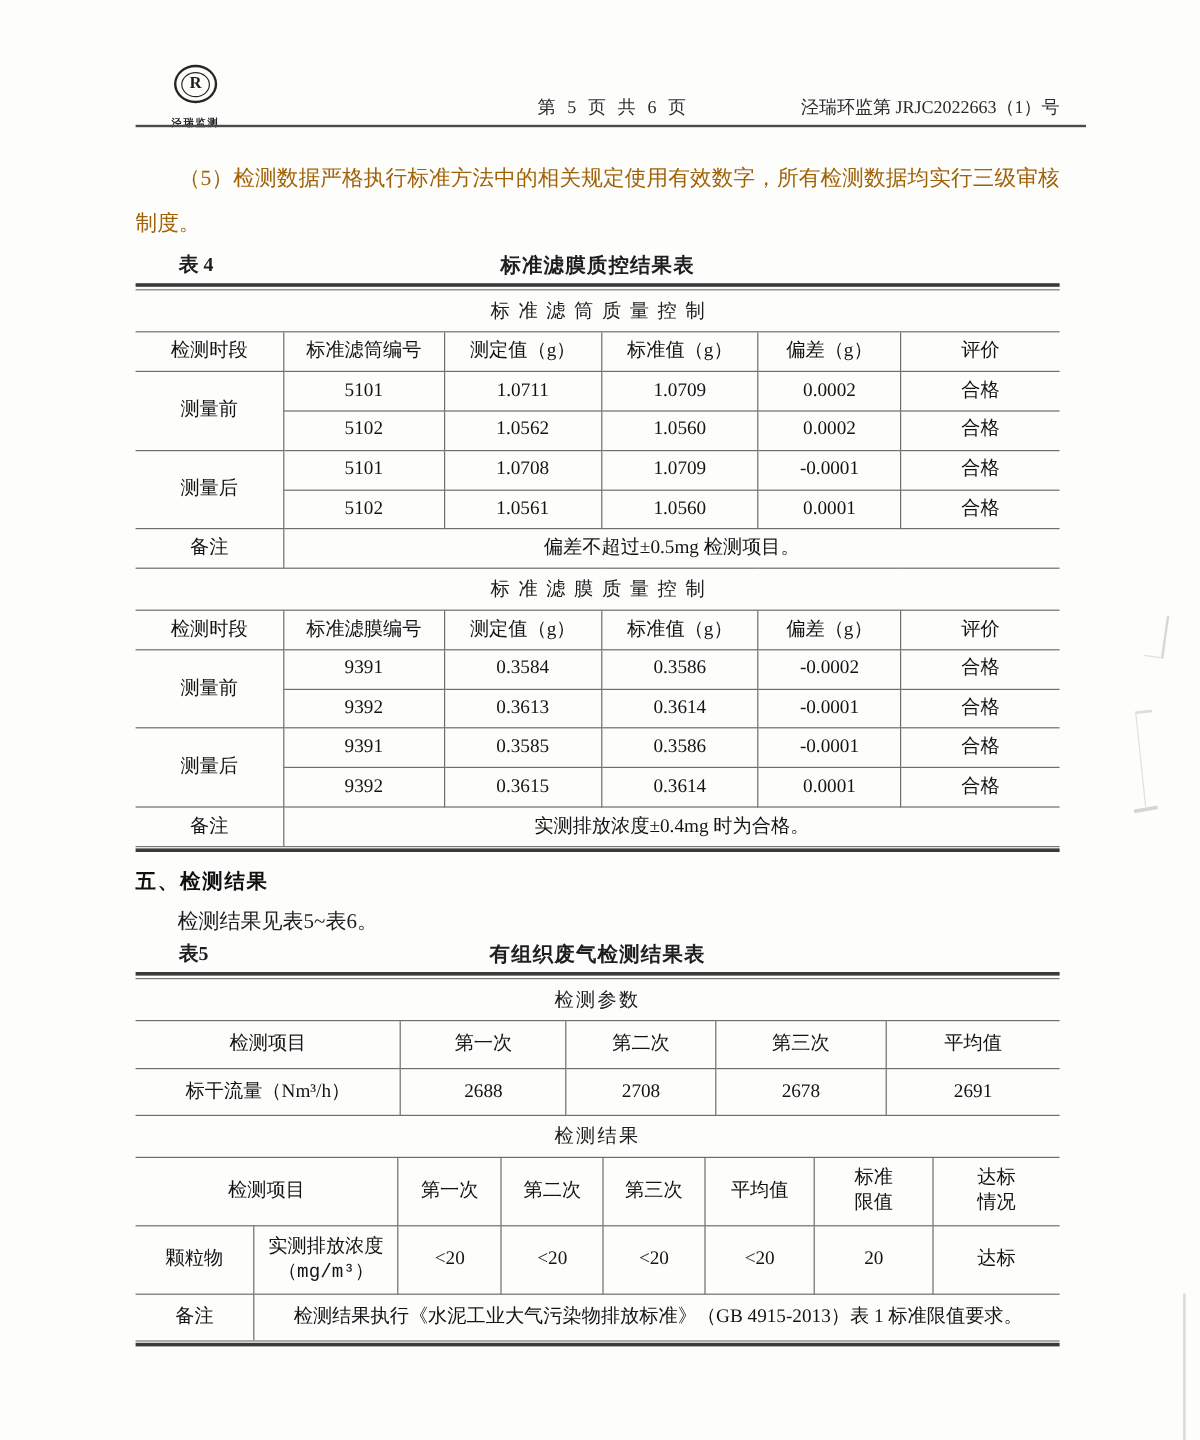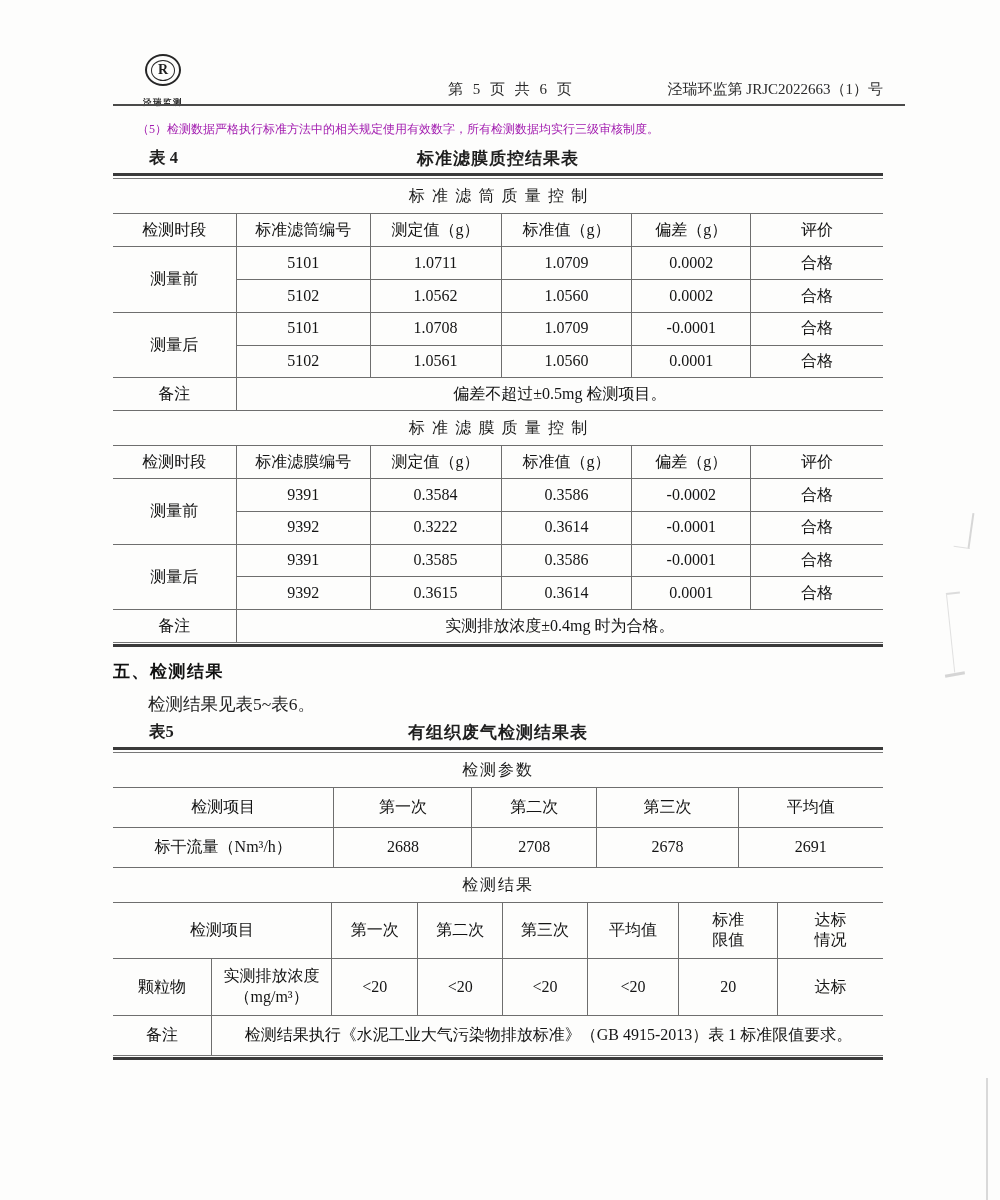--- a/index.html
+++ b/index.html
@@ -25,21 +25,21 @@
     width:24px; height:21px; border:1.5px solid #262626; border-radius:50%;
     display:flex; align-items:center; justify-content:center;
     font-weight:bold; font-size:14px; line-height:1;
   }
   .logo-caption { font-size:8.5px; font-weight:bold; letter-spacing:1.5px; margin-top:11px; color:#222; white-space:nowrap; }
   .hdr-rule { position:absolute; left:0; bottom:0; width:792px; height:2.5px; background:#4a4a4a; }
   .page-num { position:absolute; left:335px; bottom:7px; font-size:15px; letter-spacing:3px; color:#2b2b2b; }
   .report-num { position:absolute; right:0; bottom:7px; font-size:15px; color:#2b2b2b; }
 
   
-  .para { margin-top:11px; font-size:12px; line-height:2.12; text-indent:2em; text-align:justify; color:#a21caf; }
+  .para { margin-top:23px; font-size:18px; line-height:2.12; text-indent:2em; text-align:justify; color:#a16207; }
 
   .tbl-caption { position:relative; margin-top:5px; height:26px; }
   .tbl-label { position:absolute; left:36px; top:0; font-size:16.5px; font-weight:bold; }
   .tbl-title { display:block; text-align:center; font-size:17px; font-weight:bold; letter-spacing:1px; }
 
   .rule-top    { height:6px; border-top:3px solid #3a3a3a; border-bottom:1.5px solid #777; }
   .rule-bottom { height:5px; border-top:1px solid #777; border-bottom:3px solid #3a3a3a; }
 
   .subtitle {
     text-align:center; font-size:16px; padding:7px 0 6px;
@@ -50,21 +50,21 @@
 
   table.grid { border-collapse:collapse; width:100%; table-layout:fixed; }
   .grid td {
     border:1px solid #6e6e6e; text-align:center;
     font-size:16px; line-height:1.3; padding:5.5px 4px; color:#141414;
   }
   .grid tr td:first-child { border-left:none; }
   .grid tr td:last-child  { border-right:none; }
   .grid tr:first-child td { border-top:none;margin-top:44px; }
   .grid.endcap tr:last-child td { border-bottom:none; }
-  .grid .wrap2 { white-space:pre-line; }
+  .grid .wrap2 { white-space:pre-line;font-family:Liberation Mono, monospace; }
   .t5r td { padding:7px 4px; }
   .t5p td { padding:9px 4px; }
   .note-left { text-align:left; padding-left:12px !important; padding-right:10px !important; line-height:1.55 !important; }
 
   .sec-heading { margin-top:13px; font-size:17px; font-weight:bold; letter-spacing:1.5px; color:#111; }
   .sec-intro { margin-top:9px; font-size:17.5px; text-indent:2em; }
 
   
   .scan-mark { position:absolute; pointer-events:none; }
   .m1 { left:956px; top:512px; width:16px; height:36px; border-right:2px solid #b9b9b9; border-bottom:1px solid #c8c8c8; transform:rotate(8deg); opacity:.55; }
@@ -176,21 +176,21 @@
         <tr>
           <td rowspan="2">测量前</td>
           <td>9391</td>
           <td>0.3584</td>
           <td>0.3586</td>
           <td>-0.0002</td>
           <td>合格</td>
         </tr>
         <tr>
           <td>9392</td>
-          <td>0.3222</td>
+          <td>0.3613</td>
           <td>0.3614</td>
           <td>-0.0001</td>
           <td>合格</td>
         </tr>
         <tr>
           <td rowspan="2">测量后</td>
           <td>9391</td>
           <td>0.3585</td>
           <td>0.3586</td>
           <td>-0.0001</td>

